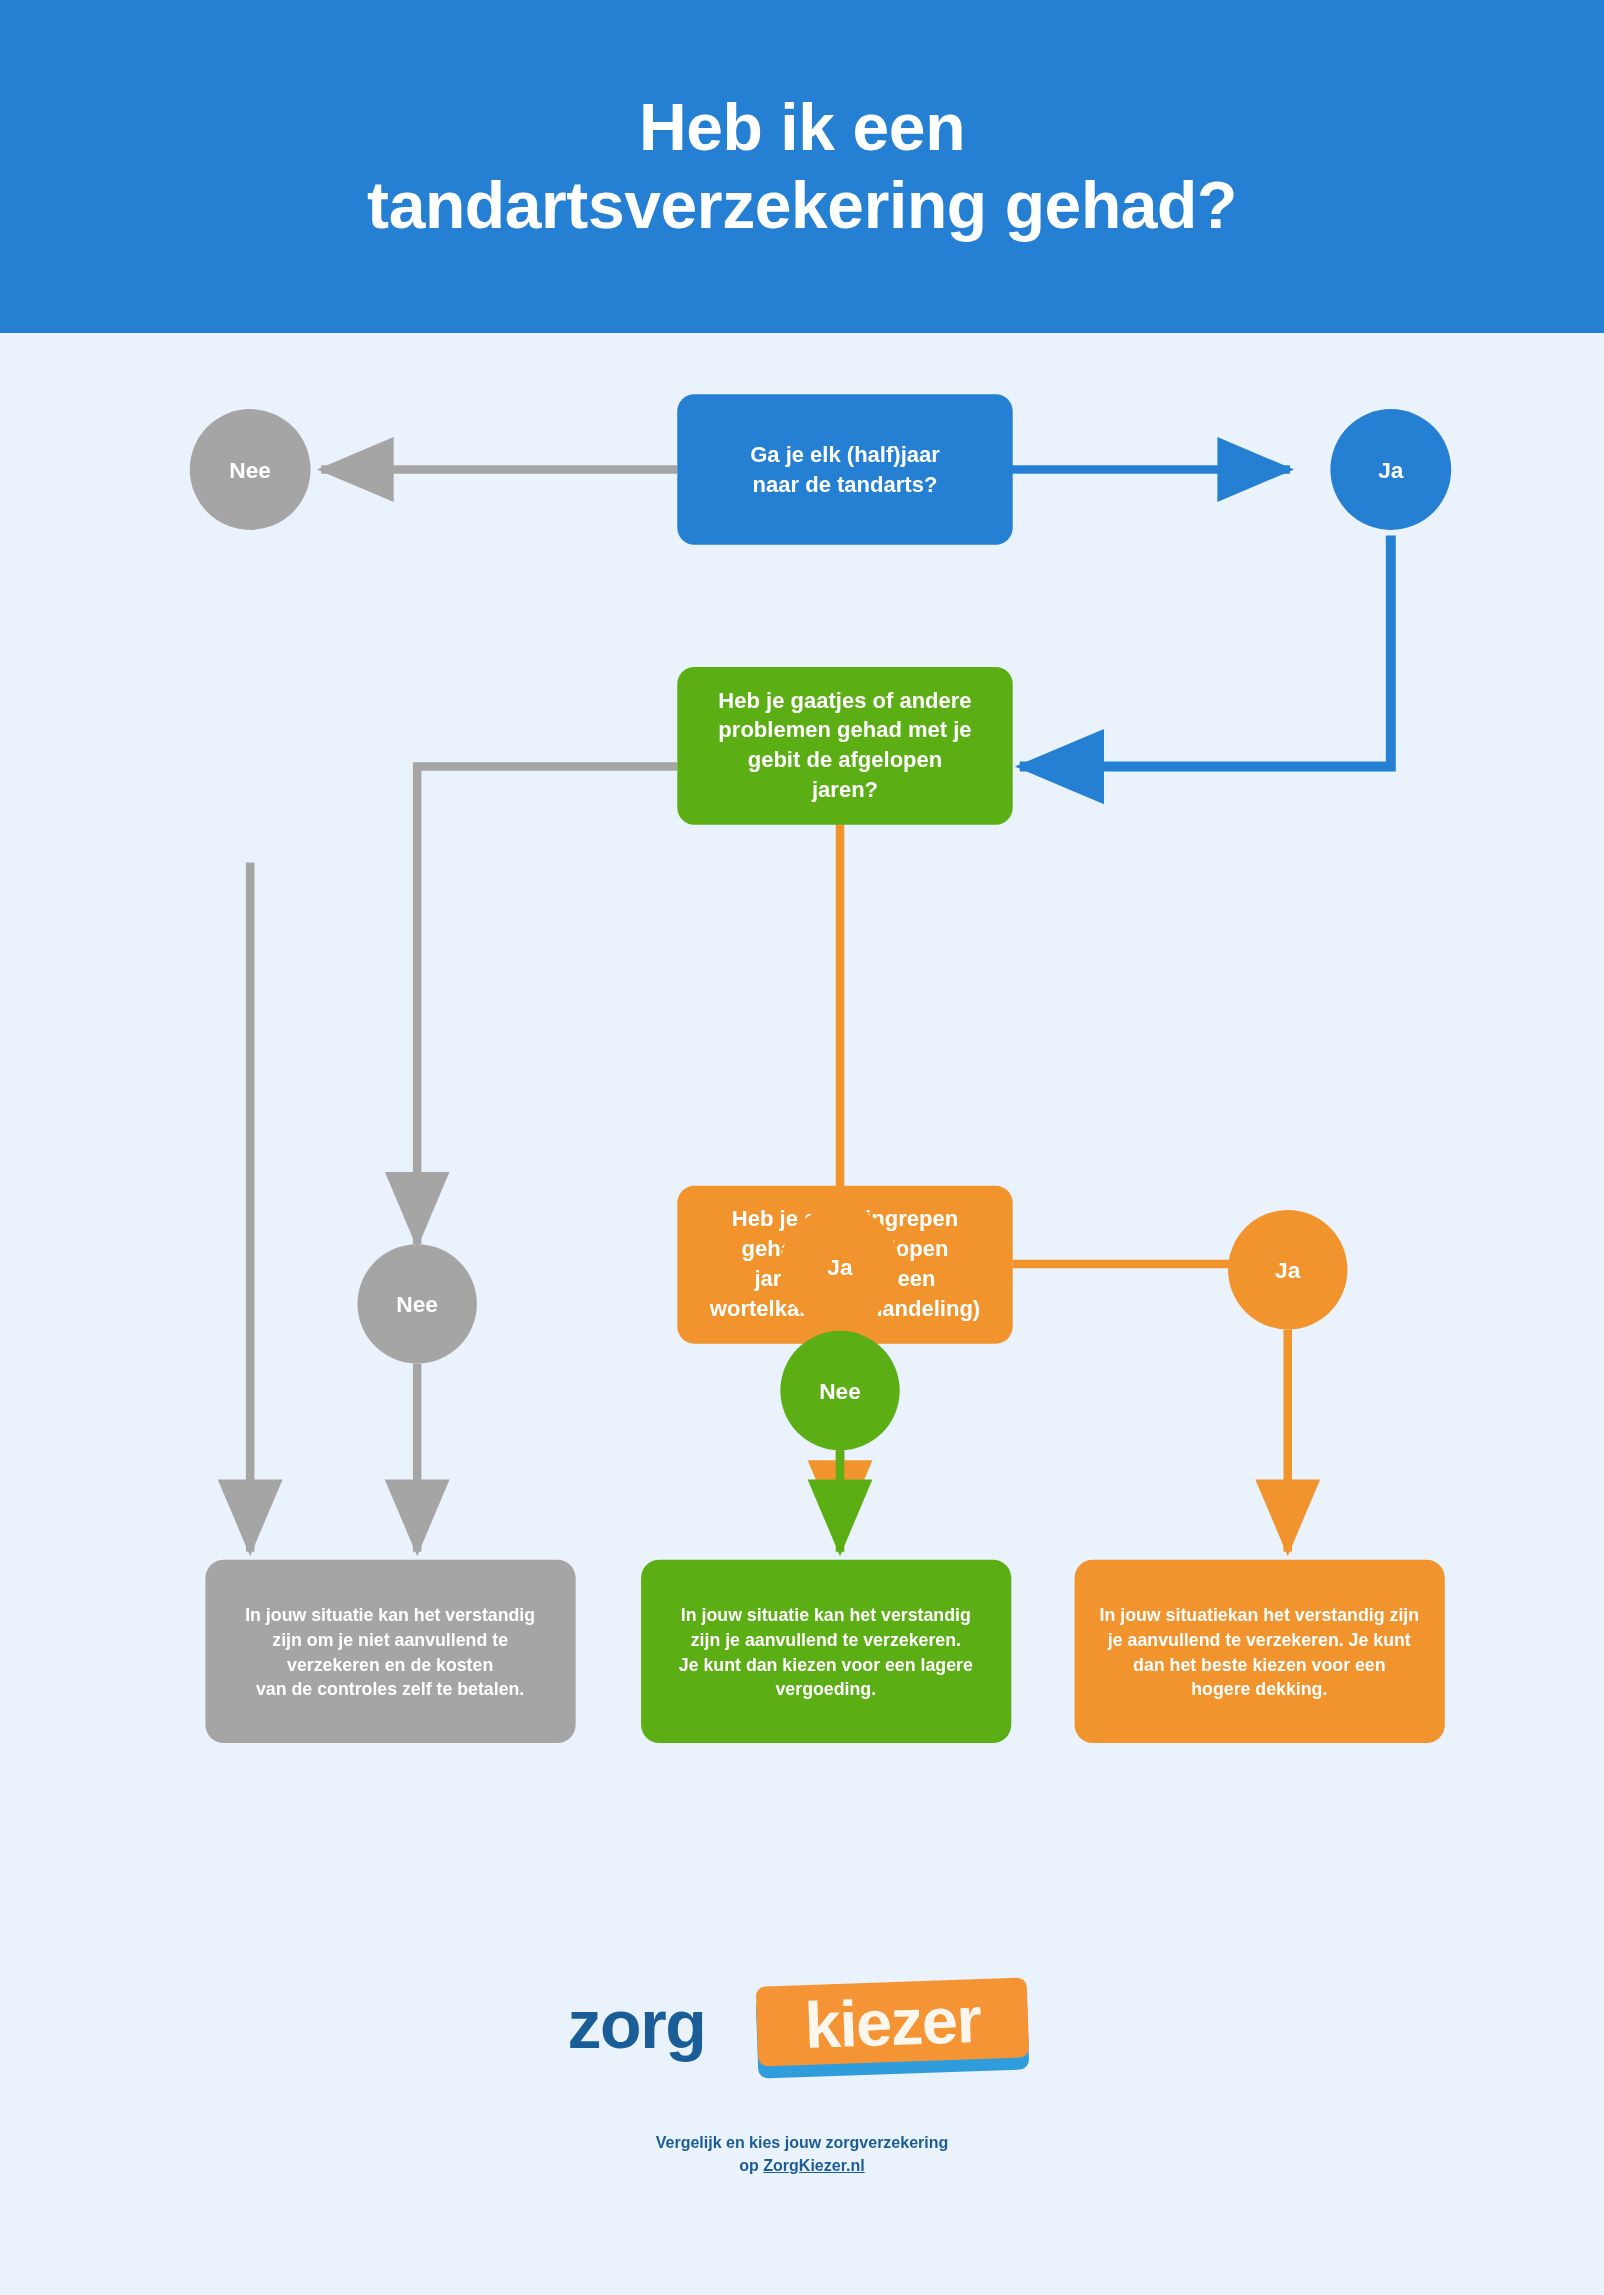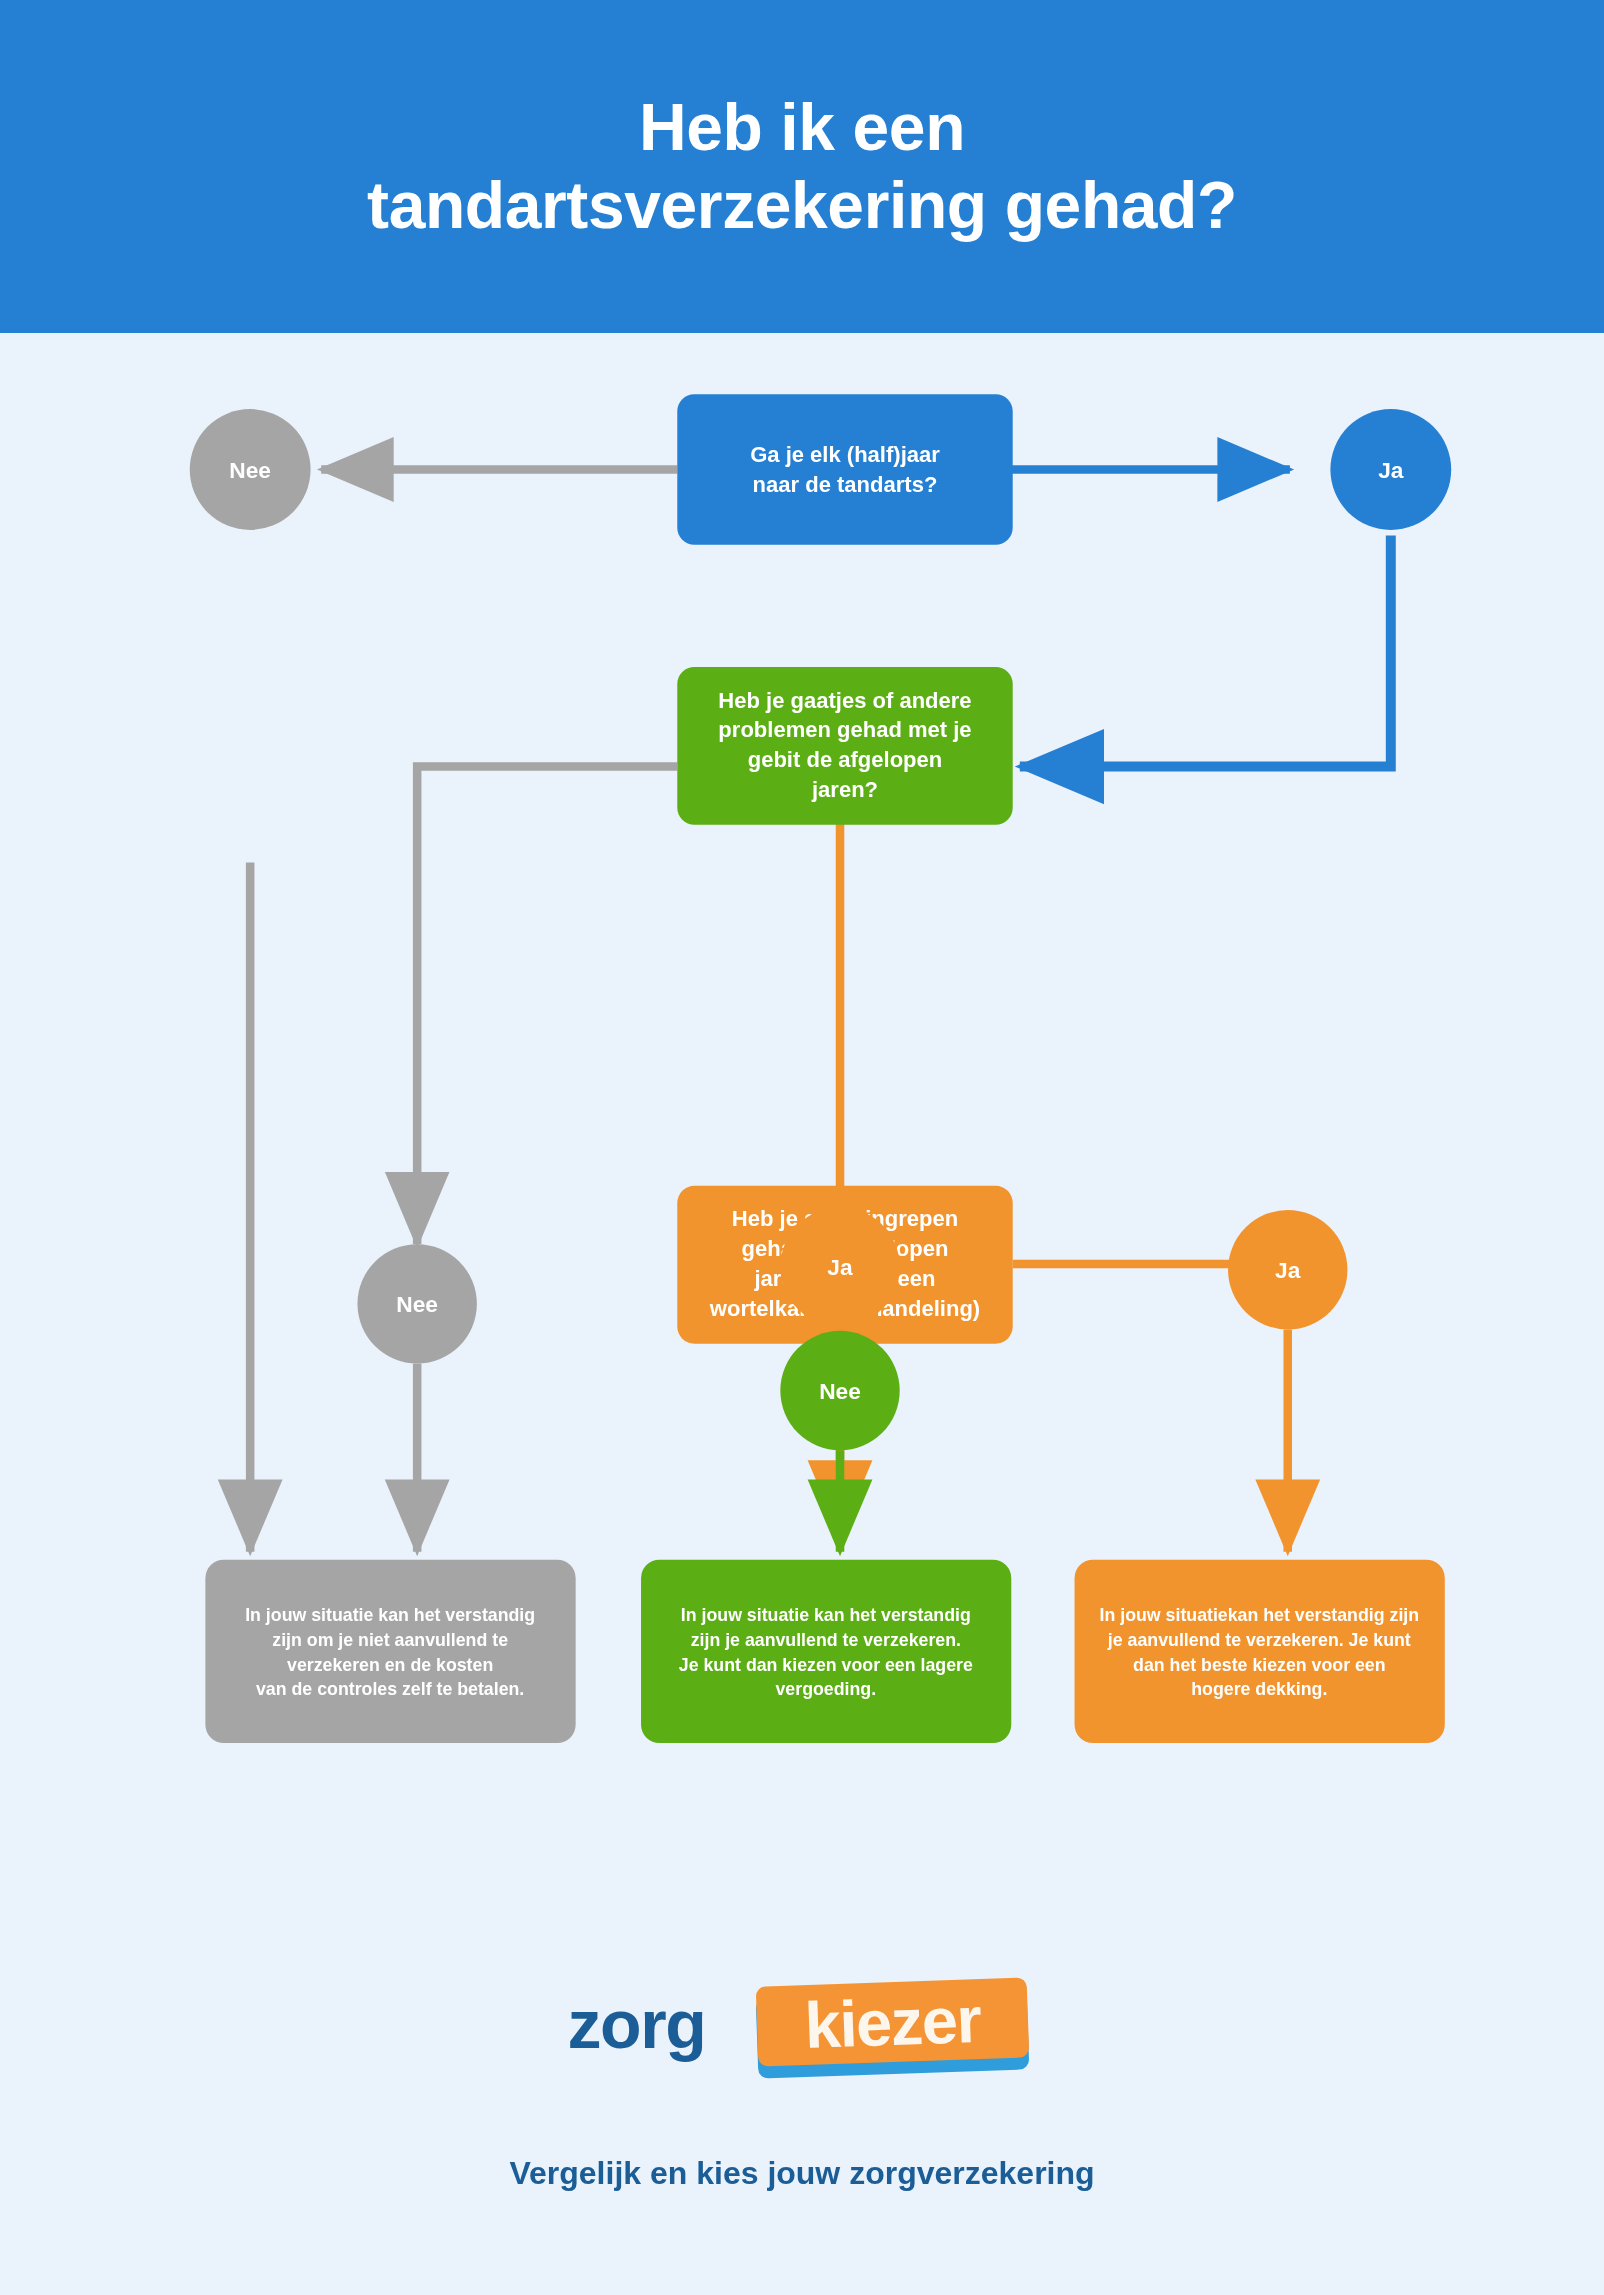--- a/index.html
+++ b/index.html
@@ -69,24 +69,24 @@
   #logo-kiezer{
     position:absolute;left:189px;top:4.3px;
     width:271px;height:80px;
     display:flex;align-items:center;justify-content:center;
     transform:rotate(-2deg);
     font-size:65px;font-weight:bold;color:#fdf6ec;
     letter-spacing:-1.4px;
     font-family:"Liberation Sans", sans-serif;
   }
   #footer-text{
-    margin-top:74px;
+    margin-top:55px;
     text-align:center;
     color:#1b5d96;
-    font-size:32px;
+    font-size:16px;
     font-weight:bold;
     line-height:1.42;
     font-family:"Liberation Sans", sans-serif;
   }
   #footer-link{
     text-decoration:underline;
     color:#1b5d96;
   }
 </style>
 </head>
@@ -220,15 +220,16 @@
 
 <div id="footer">
   <div id="logo-wrap">
     <div id="logo-zorg">zorg</div>
     <div id="logo-tag-shadow"></div>
     <div id="logo-tag"></div>
     <div id="logo-kiezer">kiezer</div>
   </div>
   <div id="footer-text">
     <div>Vergelijk en kies jouw zorgverzekering</div>
+    <div><span>op </span><span id="footer-link">ZorgKiezer.nl</span></div>
   </div>
 </div>
 
 
 </body></html>

